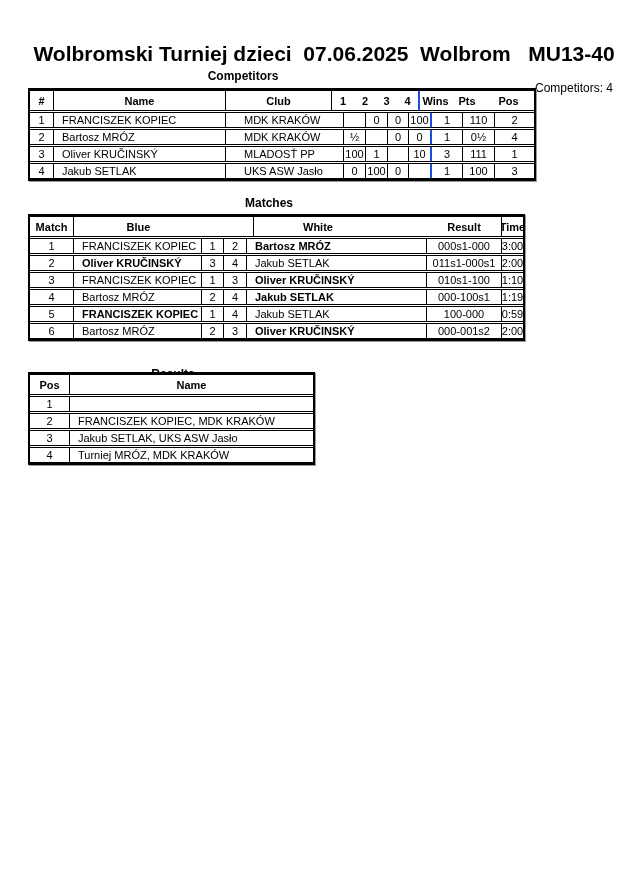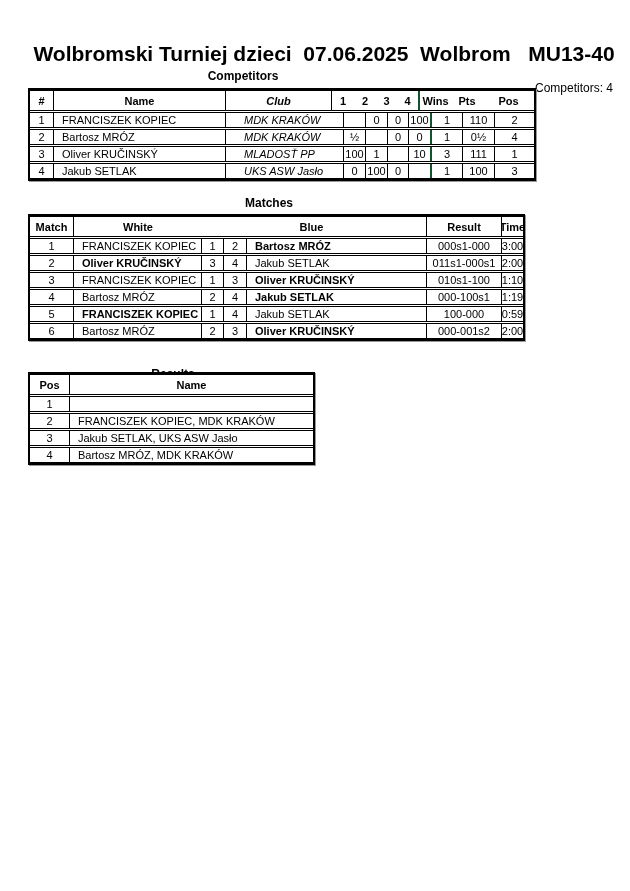--- a/index.html
+++ b/index.html
@@ -37,31 +37,31 @@
   .trow:last-child { margin-bottom:0; }
   .thead { height:21px; font-weight:bold; }
   .c {
     flex:0 0 auto; display:flex; align-items:center; justify-content:center;
     font-size:11px; white-space:nowrap; overflow:hidden;
   }
   .c.br { border-right:1px solid #000; }
   .c.left { justify-content:flex-start; padding-left:8px; }
   .c.left6 { justify-content:flex-start; padding-left:6px;margin-left:12px; }
   .c.fill { flex:1 1 auto; }
-  .thickleft { border-left:2px solid #14532d; }
+  .thickleft { border-left:2px solid #1d4ed8; }
   .bold { font-weight:bold; }
 
   #tbl-competitors { left:28px; top:88px;  width:508px; }
   #tbl-matches     { left:28px; top:214px; width:497px; }
   #tbl-results     { left:28px; top:372px; width:287px; }
 
   
   .co-num  { width:24px; }
   .co-name { width:172px; }
-  .co-club { width:106px;font-style:italic; }
+  .co-club { width:106px; }
   .co-s    { width:22px; }
   .co-s3   { width:21px; }
   .co-s4   { width:21px; }
   .co-wins { width:33px; }
   .co-pts  { width:32px; }
 
   
   .m-match { width:44px; }
   .m-white { width:128px; }
   .m-n1    { width:22px; }
@@ -149,22 +149,22 @@
       <div class="c co-pts br">100</div>
       <div class="c fill">3</div>
     </div>
   </div>
 
   <div class="sec-label" id="lbl-matches">Matches</div>
 
   <div class="tbl" id="tbl-matches">
     <div class="trow thead">
       <div class="c m-match br">Match</div>
+      <div class="c m-bluehead br">Blue</div>
       <div class="c m-whitehead">White</div>
-      <div class="c m-bluehead br">Blue</div>
       <div class="c m-res br">Result</div>
       <div class="c fill">Time</div>
     </div>
 
     <div class="trow">
       <div class="c m-match br">1</div>
       <div class="c m-white br left">FRANCISZEK KOPIEC</div>
       <div class="c m-n1 br">1</div>
       <div class="c m-n2 br">2</div>
       <div class="c m-blue br left bold">Bartosz MRÓZ</div>
@@ -236,17 +236,17 @@
     <div class="trow">
       <div class="c r-pos br">2</div>
       <div class="c fill left">FRANCISZEK KOPIEC, MDK KRAKÓW</div>
     </div>
     <div class="trow">
       <div class="c r-pos br">3</div>
       <div class="c fill left">Jakub SETLAK, UKS ASW Jasło</div>
     </div>
     <div class="trow">
       <div class="c r-pos br">4</div>
-      <div class="c fill left">Bartosz MRÓZ, MDK KRAKÓW</div>
+      <div class="c fill left">Turniej MRÓZ, MDK KRAKÓW</div>
     </div>
   </div>
 
 </div>
 
 </body></html>

